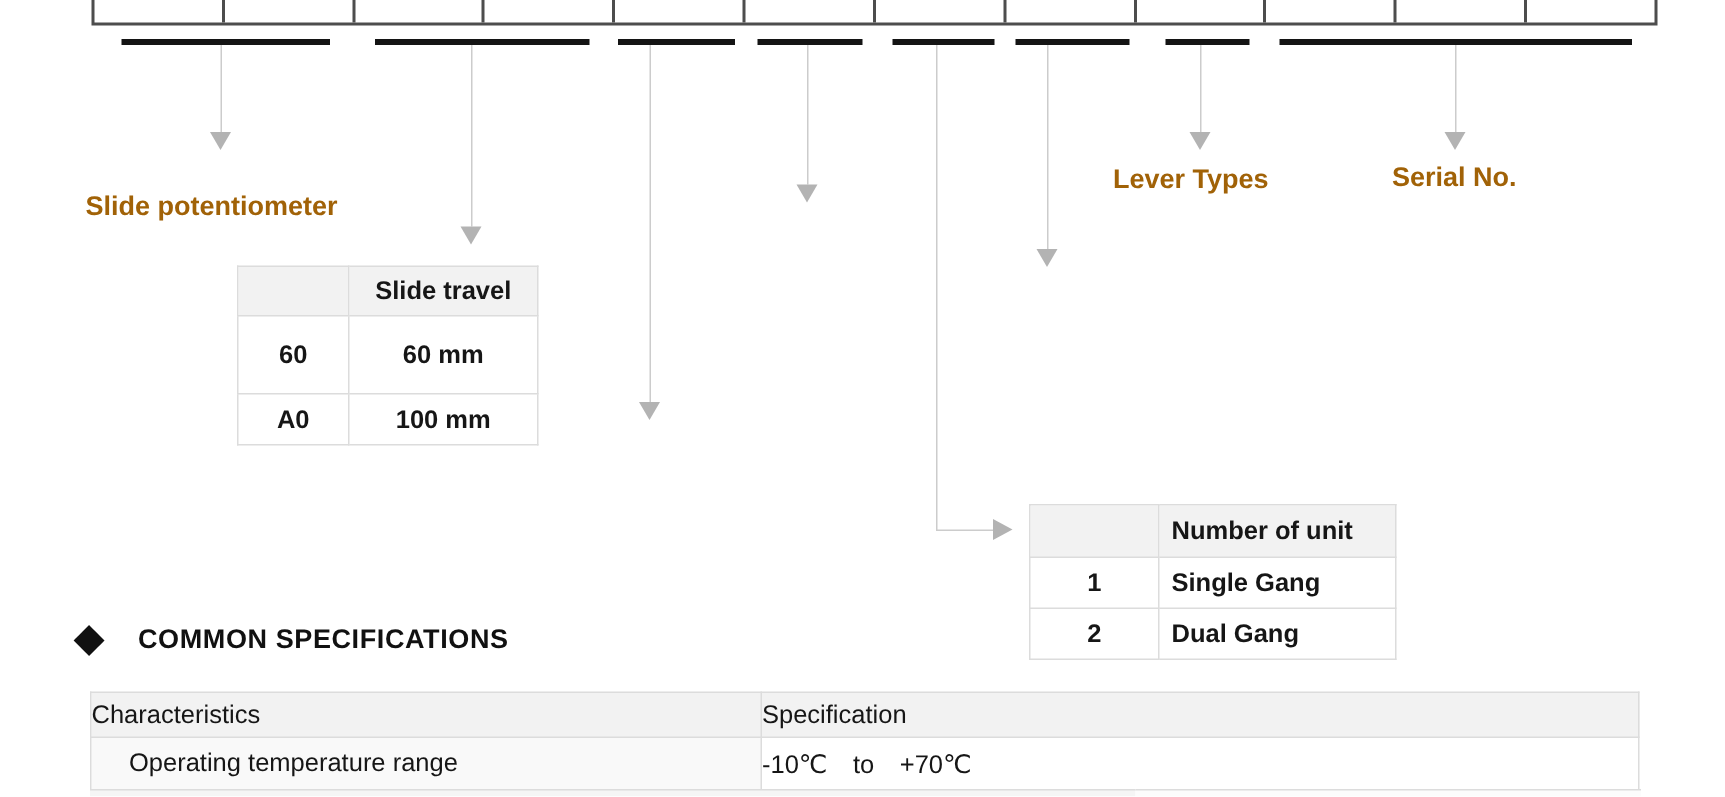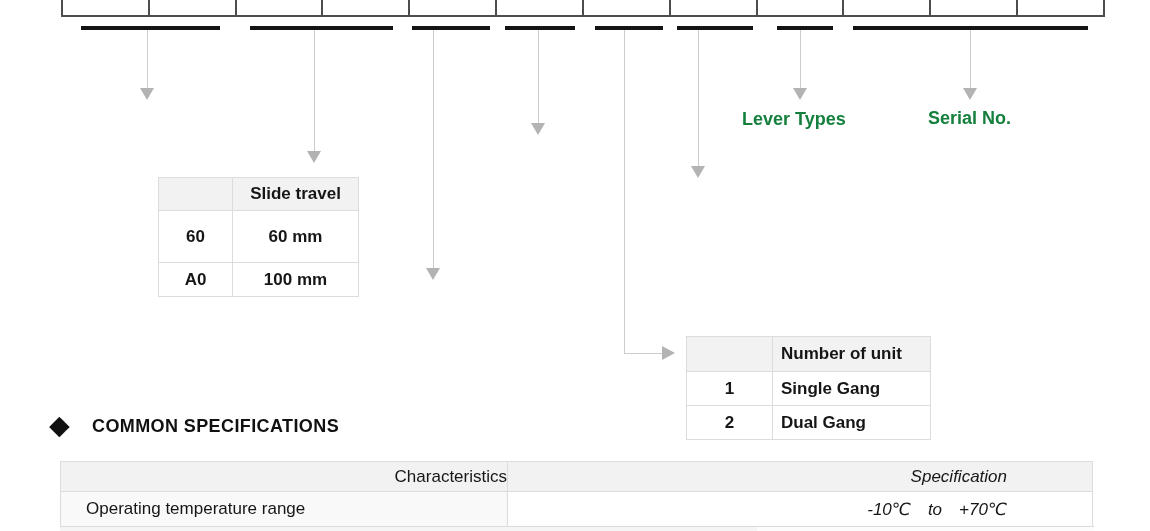--- a/index.html
+++ b/index.html
@@ -15,36 +15,36 @@
   
   .bar{position:absolute;top:26px;height:4px;background:#141414;}
   
   .vline{position:absolute;width:1px;background:#cccccc;}
   .hline{position:absolute;height:1px;background:#cccccc;}
   .hd{position:absolute;width:0;height:0;border-left:7px solid transparent;
       border-right:7px solid transparent;border-top:12px solid #b3b3b3;}
   .hr{position:absolute;width:0;height:0;border-top:7px solid transparent;
       border-bottom:7px solid transparent;border-left:13px solid #b3b3b3;}
   
-  .lbl{position:absolute;font-weight:bold;font-size:18px;color:#15803d;white-space:nowrap;}
+  .lbl{position:absolute;font-weight:bold;font-size:18px;color:#a16207;white-space:nowrap;}
   
   table.ct{position:absolute;border-collapse:collapse;table-layout:fixed;
     background:#fff;font-weight:bold;font-size:17px;color:#161616;}
   table.ct td{border:1px solid #dcdcdc;text-align:center;vertical-align:middle;
     padding:0;overflow:hidden;white-space:nowrap;}
   table.ct tr.hdr td{background:#f2f2f2;}
   table.ct td.la{text-align:left;padding-left:8px;}
   
   table.sp{position:absolute;border-collapse:collapse;table-layout:fixed;
     font-weight:normal;font-size:17px;color:#161616;background:#fff;}
   table.sp td{border:1px solid #dcdcdc;vertical-align:middle;padding:0;
-    text-align:right;white-space:nowrap;}
+    text-align:left;white-space:nowrap;}
   table.sp tr.hdr td{background:#f2f2f2;}
   table.sp td.c1{ text-align:left;padding-left:25px;background:#f9f9f9;}
-  table.sp td.pr{padding-right:85px;font-style:italic;}
+  table.sp td.pr{padding-right:85px;}
   .sect-marker{position:absolute;font-size:27px;color:#111;line-height:1;}
   .sect-title{position:absolute;font-weight:bold;font-size:18px;letter-spacing:.4px;color:#111;white-space:nowrap;}
   .partrow-strip{position:absolute;border-top:1px solid #dcdcdc;}
 </style>
 </head>
 <body>
 
 <div class="stage">
 
   <div class="pn-row">
@@ -89,20 +89,21 @@
 
   <div class="vline" style="left:698px;top:30px;height:136px"></div>
   <div class="hd" style="left:691px;top:166px"></div>
 
   <div class="vline" style="left:800px;top:30px;height:58px"></div>
   <div class="hd" style="left:793px;top:88px"></div>
 
   <div class="vline" style="left:970px;top:30px;height:58px"></div>
   <div class="hd" style="left:963px;top:88px"></div>
 
+  <div class="lbl" style="left:57px;top:127px">Slide potentiometer</div>
   <div class="lbl" style="left:742px;top:109px">Lever Types</div>
   <div class="lbl" style="left:928px;top:108px">Serial No.</div>
 
   <table class="ct" style="left:158px;top:177px">
     <colgroup>
         <col style="width:74px">
         <col style="width:126px">
       </colgroup>
     <tbody>
         <tr class="hdr" style="height:33px">

